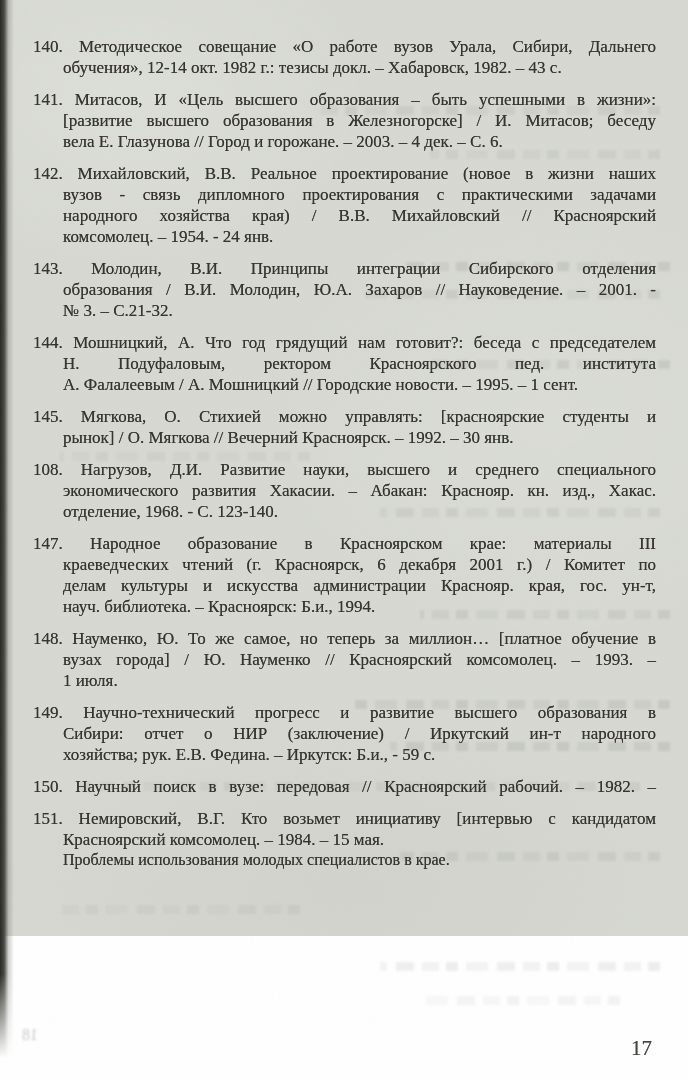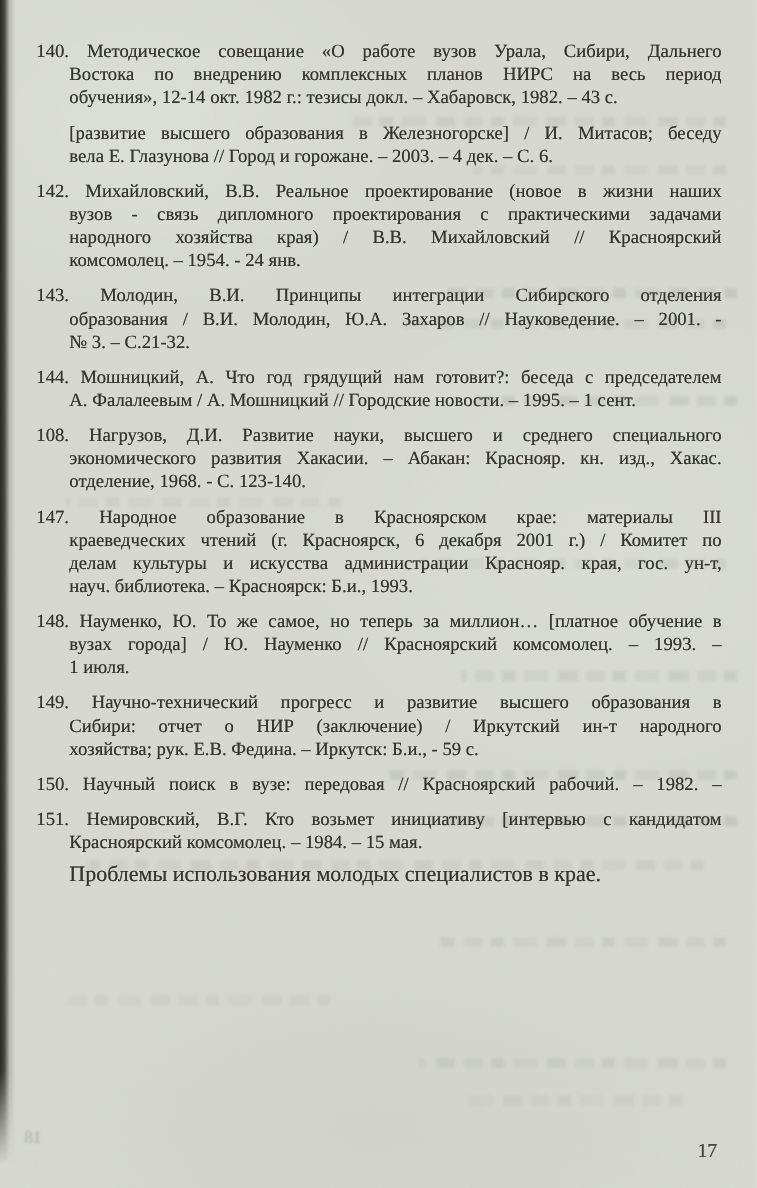--- a/index.html
+++ b/index.html
@@ -3,21 +3,21 @@
 <meta charset="utf-8">
 <style>
   html, body { margin: 0; padding: 0; }
   body {
     width: 688px; height: 1080px;
     font-family: "Liberation Serif", "DejaVu Serif", serif;
     overflow: hidden;
   }
   .page {
     position: absolute; inset: 0;
-    width: 688px; height: 1080px;
+    width: 688px; height: 936px;
     background:
       radial-gradient(ellipse 420px 300px at 18% 10%, rgba(255,255,255,0.16), rgba(255,255,255,0) 60%),
       radial-gradient(ellipse 500px 400px at 80% 45%, rgba(255,255,255,0.10), rgba(255,255,255,0) 60%),
       radial-gradient(ellipse 600px 300px at 50% 95%, rgba(190,193,185,0.25), rgba(190,193,185,0) 60%),
       #d6d8d1;
   }
   
   .scan-edge-left {
     position: absolute; left: 0; top: 0; width: 14px; height: 1058px;
     background: linear-gradient(90deg, #262622 0%, #4a4a44 30%, rgba(120,120,112,0.35) 60%, rgba(214,216,209,0) 100%);
@@ -62,26 +62,26 @@
   .line {
     text-align: justify;
     text-align-last: justify;
     padding-left: 30px;
   }
   .line.first { padding-left: 0; }
   .line.last { text-align-last: left; }
   .num { white-space: nowrap; }
   .note {
     padding-left: 30px;
-    font-size: 20px; line-height: 19px;
-    margin-top: 10px;
+    font-size: 16px; line-height: 19px;
+    margin-top: 0;
   }
   .pagenum {
     position: absolute; top: 1036px; right: 36px;
-    font-size: 18px; color: #45433e;
+    font-size: 21px; color: #45433e;
     text-shadow: 0 0 0.5px rgba(69,67,62,0.7);
   }
   .ghost-pagenum {
     position: absolute; top: 1026px; left: 22px;
     font-size: 16px; color: rgba(95,100,90,0.35);
     filter: blur(0.8px);
     transform: scaleX(-1);
   }
   .grain { position: absolute; inset: 0; pointer-events: none; opacity: 0.55; }
 </style>
@@ -101,52 +101,57 @@
   <div class="ghost g10"></div>
   <div class="ghost g11"></div>
   <div class="ghost g12"></div>
   <div class="ghost g13"></div>
   <div class="ghost g14"></div>
   <div class="ghost g15"></div>
 
   <main class="bib" id="bib">
       <div class="entry">
         <div class="line first"><span class="num">140.</span> Методическое совещание «О работе вузов Урала, Сибири, Дальнего</div>
-        <div class="line">Востока по внедрению комплексных планов НИРС на весь период</div>
         <div class="line last">обучения», 12-14 окт. 1982 г.: тезисы докл. – Хабаровск, 1982. – 43 с.</div>
       </div>
       <div class="entry">
+        <div class="line first"><span class="num">141.</span> Митасов, И «Цель высшего образования – быть успешными в жизни»:</div>
         <div class="line">[развитие высшего образования в Железногорске] / И. Митасов; беседу</div>
         <div class="line last">вела Е. Глазунова // Город и горожане. – 2003. – 4 дек. – С. 6.</div>
       </div>
       <div class="entry">
         <div class="line first"><span class="num">142.</span> Михайловский, В.В. Реальное проектирование (новое в жизни наших</div>
         <div class="line">вузов - связь дипломного проектирования с практическими задачами</div>
         <div class="line">народного хозяйства края) / В.В. Михайловский // Красноярский</div>
         <div class="line last">комсомолец. – 1954. - 24 янв.</div>
       </div>
       <div class="entry">
         <div class="line first"><span class="num">143.</span> Молодин, В.И. Принципы интеграции Сибирского отделения</div>
         <div class="line">образования / В.И. Молодин, Ю.А. Захаров // Науковедение. – 2001. -</div>
         <div class="line last">№ 3. – С.21-32.</div>
       </div>
       <div class="entry">
         <div class="line first"><span class="num">144.</span> Мошницкий, А. Что год грядущий нам готовит?: беседа с председателем</div>
+        <div class="line">Н. Подуфаловым, ректором Красноярского пед. института</div>
         <div class="line last">А. Фалалеевым / А. Мошницкий // Городские новости. – 1995. – 1 сент.</div>
+      </div>
+      <div class="entry">
+        <div class="line first"><span class="num">145.</span> Мягкова, О. Стихией можно управлять: [красноярские студенты и</div>
+        <div class="line last">рынок] / О. Мягкова // Вечерний Красноярск. – 1992. – 30 янв.</div>
       </div>
       <div class="entry">
         <div class="line first"><span class="num">108.</span> Нагрузов, Д.И. Развитие науки, высшего и среднего специального</div>
         <div class="line">экономического развития Хакасии. – Абакан: Краснояр. кн. изд., Хакас.</div>
         <div class="line last">отделение, 1968. - С. 123-140.</div>
       </div>
       <div class="entry">
         <div class="line first"><span class="num">147.</span> Народное образование в Красноярском крае: материалы III</div>
         <div class="line">краеведческих чтений (г. Красноярск, 6 декабря 2001 г.) / Комитет по</div>
         <div class="line">делам культуры и искусства администрации Краснояр. края, гос. ун-т,</div>
-        <div class="line last">науч. библиотека. – Красноярск: Б.и., 1993.</div>
+        <div class="line last">науч. библиотека. – Красноярск: Б.и., 1994.</div>
       </div>
       <div class="entry">
         <div class="line first"><span class="num">148.</span> Науменко, Ю. То же самое, но теперь за миллион… [платное обучение в</div>
         <div class="line">вузах города] / Ю. Науменко // Красноярский комсомолец. – 1993. –</div>
         <div class="line last">1 июля.</div>
       </div>
       <div class="entry">
         <div class="line first"><span class="num">149.</span> Научно-технический прогресс и развитие высшего образования в</div>
         <div class="line">Сибири: отчет о НИР (заключение) / Иркутский ин-т народного</div>
         <div class="line last">хозяйства; рук. Е.В. Федина. – Иркутск: Б.и., - 59 с.</div>

